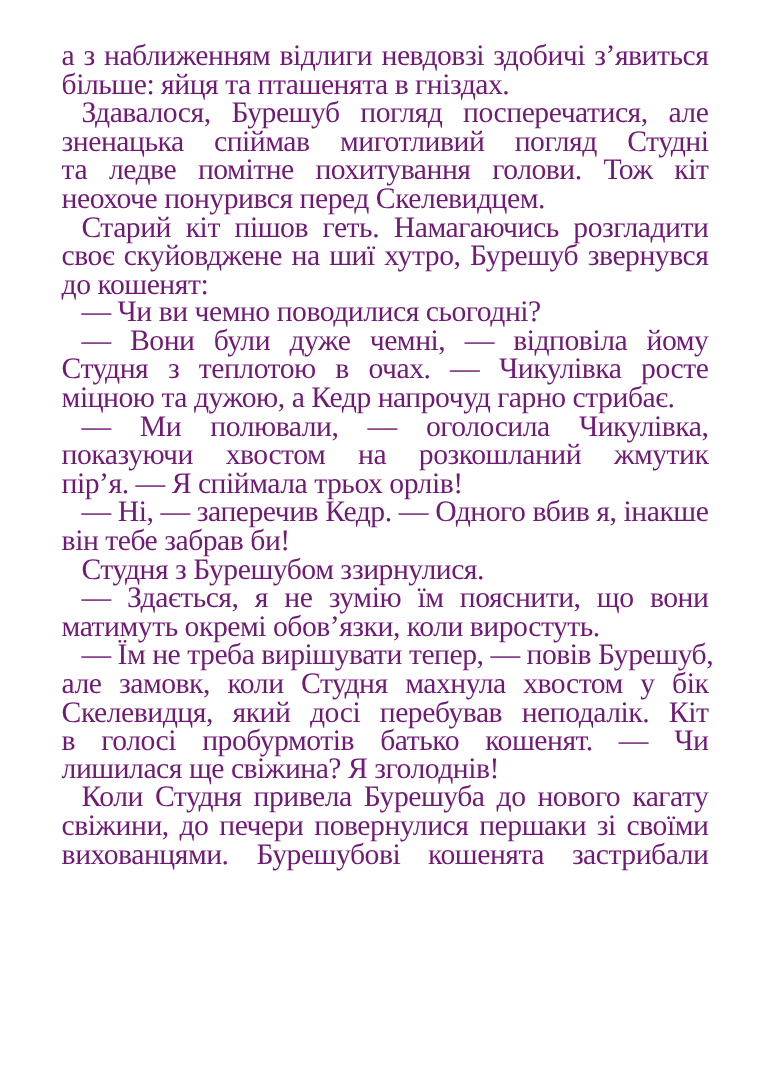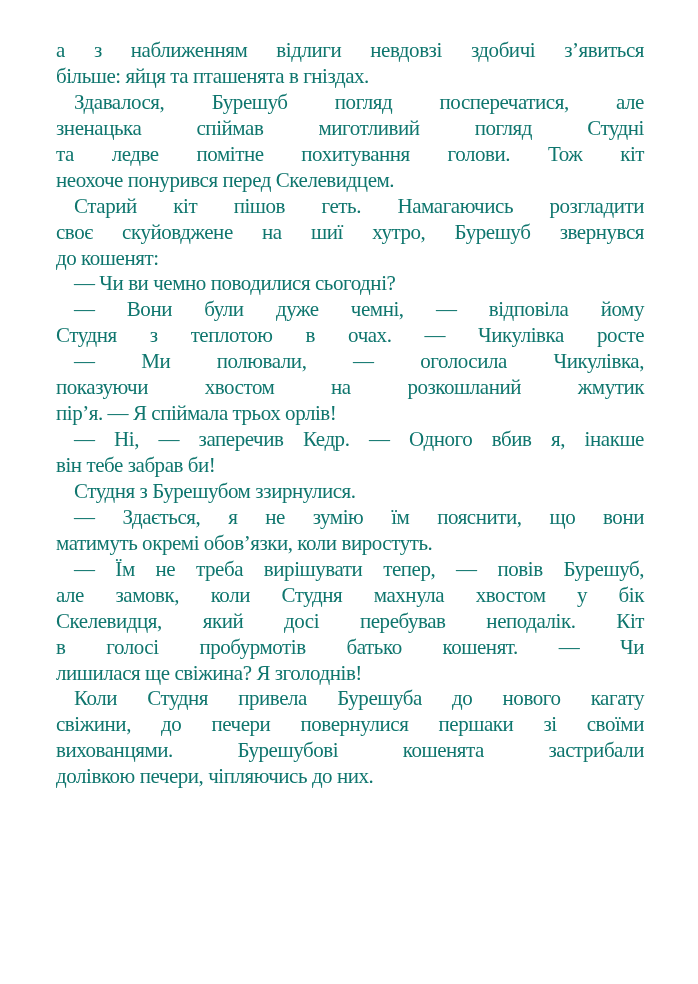--- a/index.html
+++ b/index.html
@@ -12,23 +12,23 @@
     height: 984px;
     position: relative;
     overflow: hidden;
   }
   .page {
     position: absolute;
     left: 56px;
     top: 38px;
     width: 588px;
     font-family: "Liberation Serif", "DejaVu Serif", serif;
-    font-size: 21px;
+    font-size: 27px;
     line-height: 25.95px;
-    color: #0f766e;
+    color: #701a75;
     letter-spacing: -0.45px;
   }
   .line {
     display: block;
     white-space: nowrap;
     height: 25.95px;
     text-align: justify;
     text-align-last: justify;
     width: 588px;
   }
@@ -67,20 +67,21 @@
     <span class="line last">до кошенят:</span>
   </div>
 
   <div class="para">
     <span class="line indent last">— Чи ви чемно поводилися сьогодні?</span>
   </div>
 
   <div class="para">
     <span class="line indent">— Вони були дуже чемні, — відповіла йому</span>
     <span class="line">Студня з теплотою в очах. — Чикулівка росте</span>
+    <span class="line last">міцною та дужою, а Кедр напрочуд гарно стрибає.</span>
   </div>
 
   <div class="para">
     <span class="line indent">— Ми полювали, — оголосила Чикулівка,</span>
     <span class="line">показуючи хвостом на розкошланий жмутик</span>
     <span class="line last">пір’я. — Я спіймала трьох орлів!</span>
   </div>
 
   <div class="para">
     <span class="line indent">— Ні, — заперечив Кедр. — Одного вбив я, інакше</span>
@@ -101,16 +102,15 @@
     <span class="line">але замовк, коли Студня махнула хвостом у бік</span>
     <span class="line">Скелевидця, який досі перебував неподалік. Кіт</span>
     <span class="line">в голосі пробурмотів батько кошенят. — Чи</span>
     <span class="line last">лишилася ще свіжина? Я зголоднів!</span>
   </div>
 
   <div class="para">
     <span class="line indent">Коли Студня привела Бурешуба до нового кагату</span>
     <span class="line">свіжини, до печери повернулися першаки зі своїми</span>
     <span class="line">вихованцями. Бурешубові кошенята застрибали</span>
-    <span class="line last">долівкою печери, чіпляючись до них.</span>
   </div>
 
 </div>
 
 </body></html>

